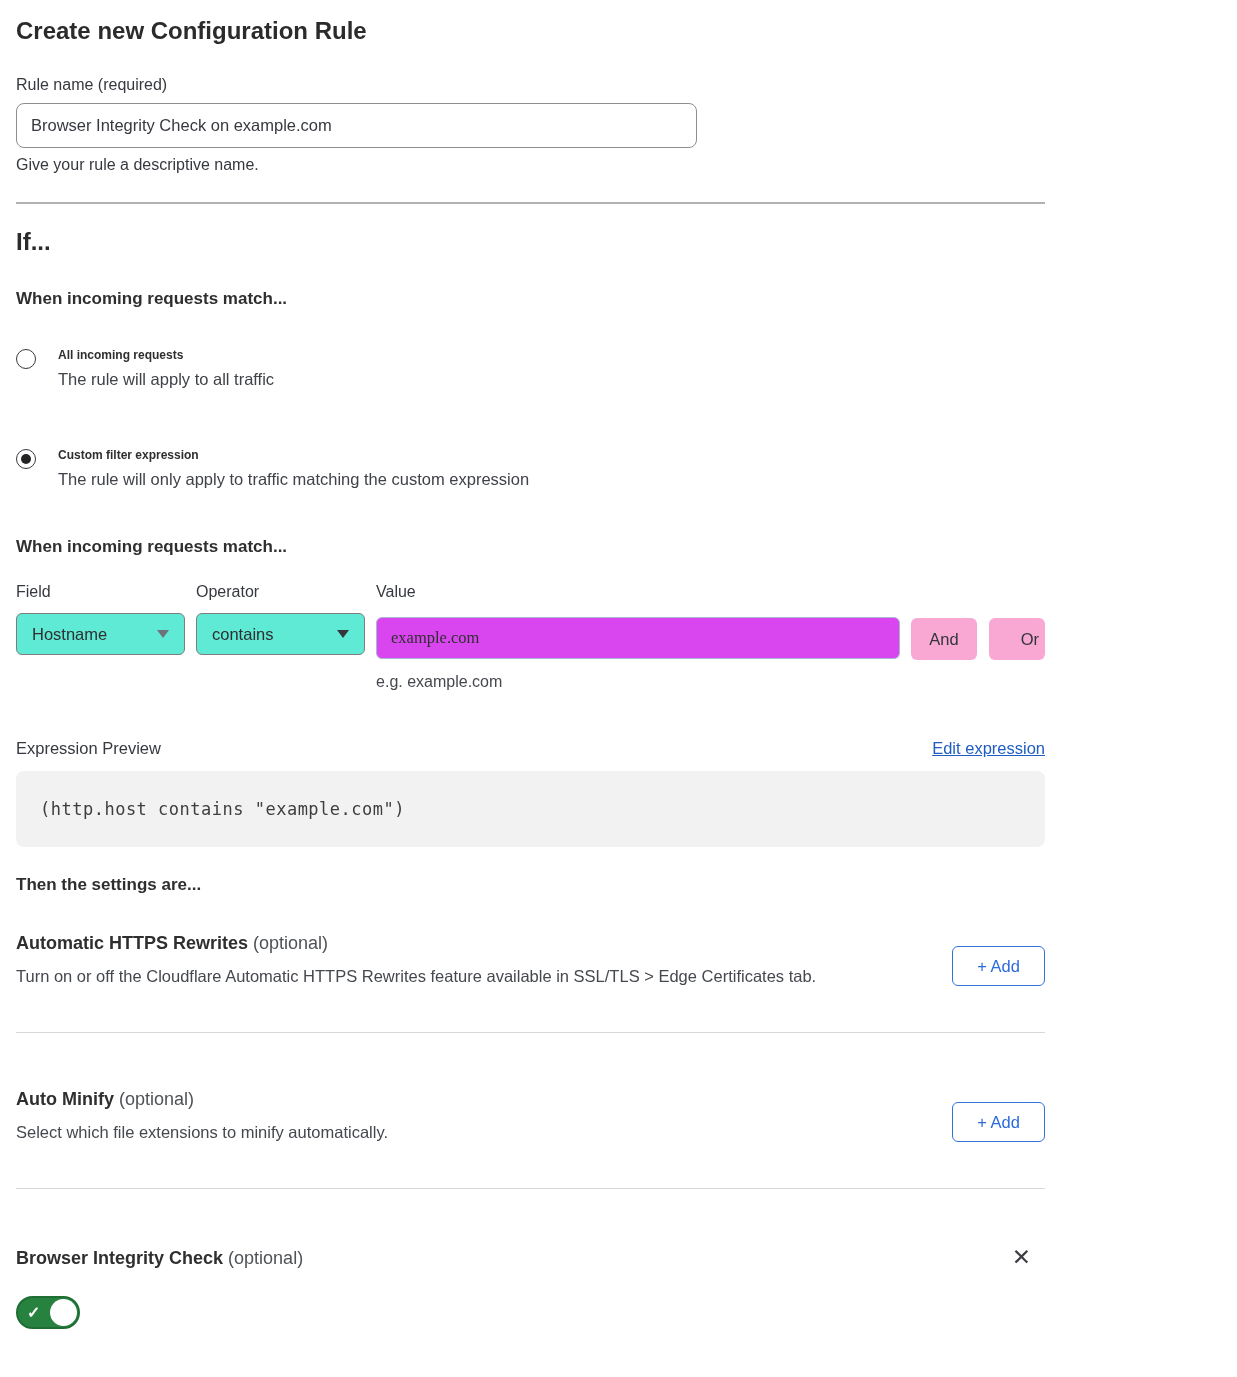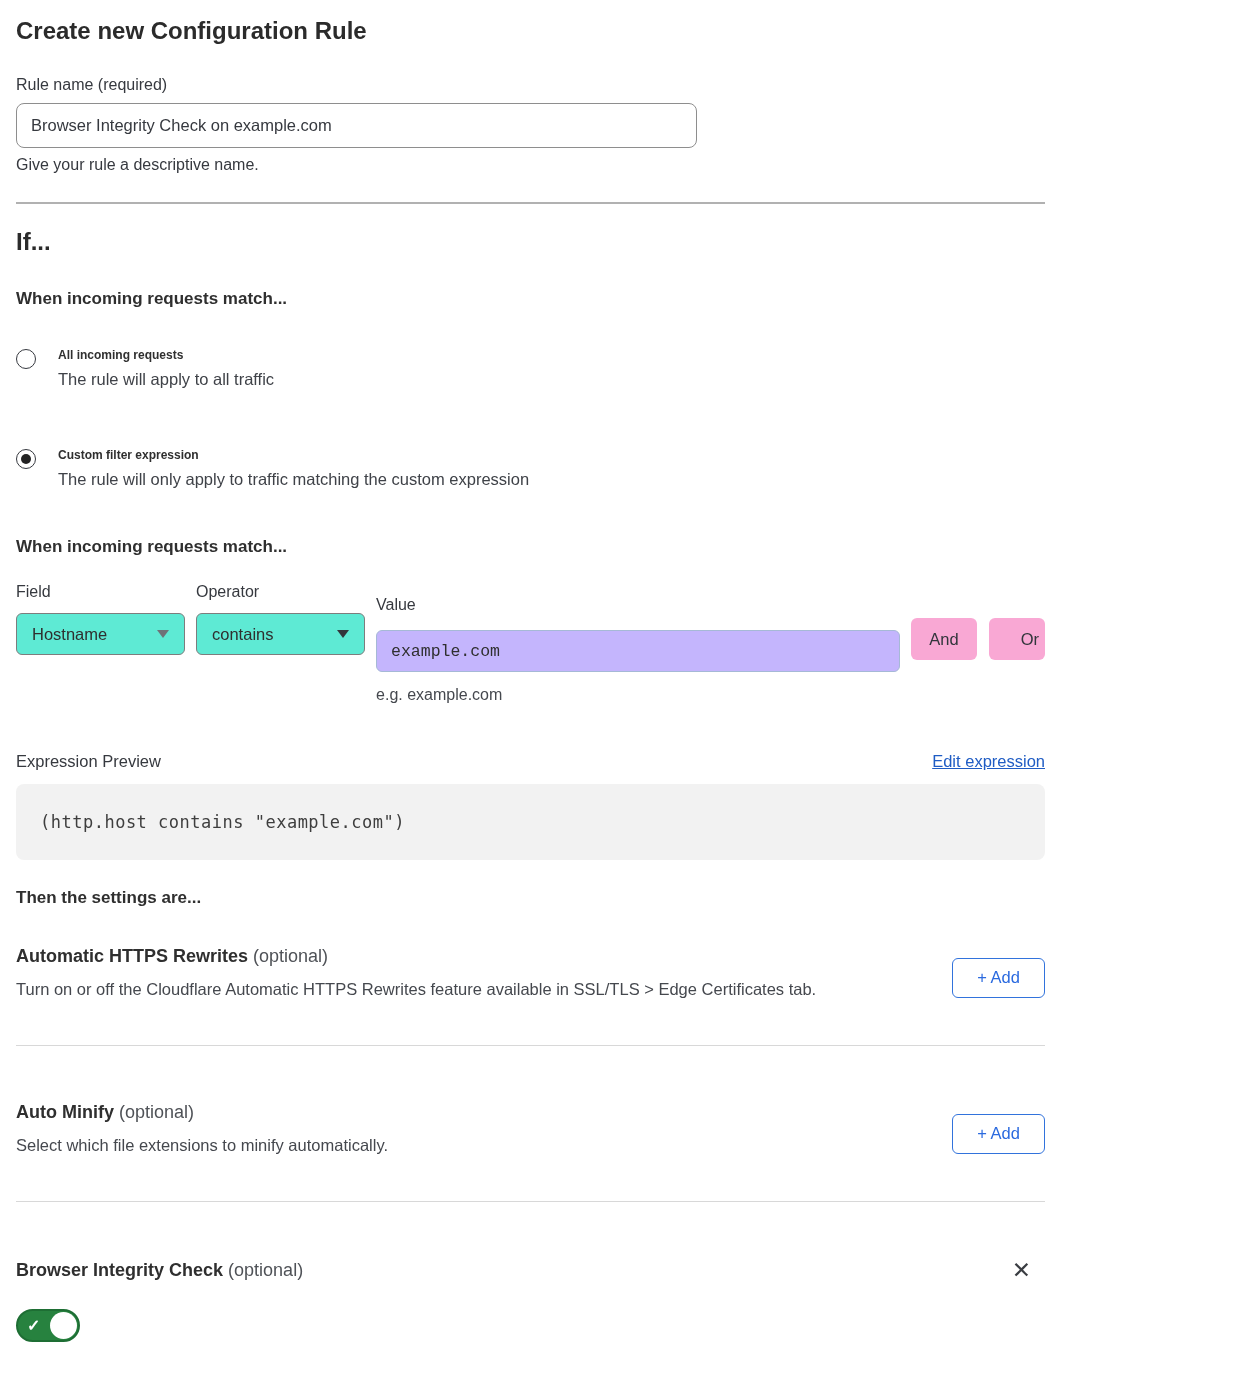--- a/index.html
+++ b/index.html
@@ -50,39 +50,39 @@
   }
   .radio-texts { }
   .radio-label { font-size: 12px; font-weight: 700; color: #2f2f2f; }
   .radio-desc { font-size: 16.5px; color: #3f4248; margin-top: 8px; }
 
   .match-heading2 { margin-top: 48px; }
 
   .filter-row { display: flex; margin-top: 26px; align-items: flex-start; }
   .filter-col-field { width: 200px; margin-right: 11px; }
   .filter-col-operator { width: 200px; margin-right: 11px; }
-  .filter-col-value { width: 620px; margin-right: 11px; margin-top: 13px; }
+  .filter-col-value { width: 620px; margin-right: 11px; }
   .select-box {
     margin-top: 12px; height: 42px; width: 100%;
     border: 1px solid #7d7d7d; border-radius: 6px;
     display: flex; align-items: center; justify-content: space-between;
     padding: 0 15px; font-size: 16.5px; color: #2f2f2f;
     background: #5eead4; cursor: pointer;
   }
   .chevron-down {
     width: 0; height: 0;
     border-left: 6px solid transparent; border-right: 6px solid transparent;
     border-top: 8px solid #6f7278;
   }
   .chevron-down.dark { border-top-color: #33363c; }
   .value-input {
     margin-top: 16px; display: block; width: 100%; height: 42px;
-    background: #c4b5fd; border: 1px solid #a6b9d6; border-radius: 6px;
+    background: #d946ef; border: 1px solid #a6b9d6; border-radius: 6px;
     padding: 0 14px; font-size: 16.5px; color: #2f2f2f;
-    font-family: Liberation Mono, monospace; outline: none;
+    font-family: Liberation Serif, serif; outline: none;
   }
   .value-hint { margin-top: 14px; font-size: 16px; color: #45484e; }
   .logic-btn {
     margin-top: 35px; height: 42px; border: none; border-radius: 6px;
     background: #f9a8d4; color: #33363c; font-size: 16.5px;
     font-family: "Liberation Sans", sans-serif; cursor: pointer;
   }
   .and-btn { width: 76px; margin-right: 12px; }
   .or-btn { width: 64px; text-align: right; }
 
@@ -98,21 +98,21 @@
     height: 76px; display: flex; align-items: center; padding: 0 24px;
   }
   .expr-code {
     font-family: "DejaVu Sans Mono", monospace;
     font-size: 17px; color: #3e3e3e; letter-spacing: 0.5px;
   }
 
   .then-heading { font-size: 17px; font-weight: 700; color: #2f2f2f; margin-top: 28px; }
 
   .setting-section { margin-top: 31px; }
-  .setting-row { display: flex; justify-content: space-between; align-items: center; }
+  .setting-row { display: flex; justify-content: space-between; align-items: flex-end; }
   .setting-head { font-size: 18px; margin-top: 7px; }
   .setting-name { font-weight: 700; color: #2f2f2f; }
   .setting-optional { font-weight: 400; color: #4f5257; }
   .setting-desc { font-size: 16.5px; color: #45484e; margin-top: 13px; max-width: 1000px; }
   .add-btn {
     flex: 0 0 auto; width: 93px; height: 40px;
     background: #fff; border: 1px solid #3273dc; border-radius: 6px;
     color: #2b6adf; font-size: 16.5px; font-family: "Liberation Sans", sans-serif;
     cursor: pointer; margin-top: 17px;
   }

